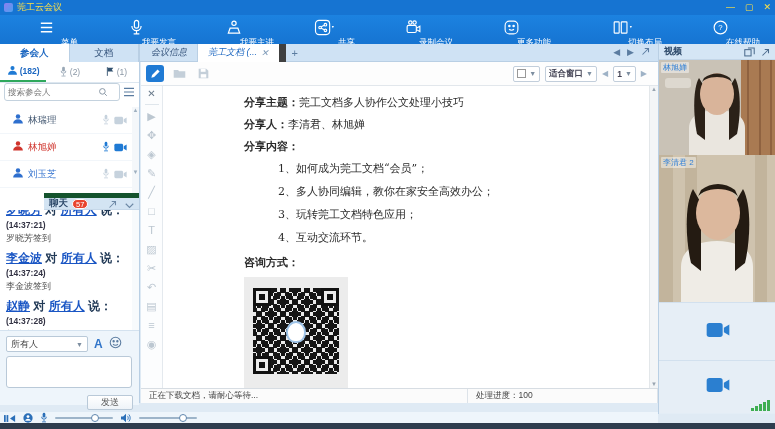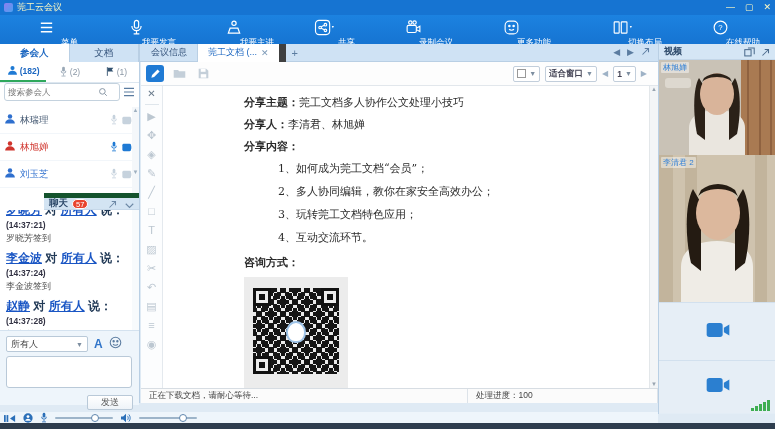--- a/index.html
+++ b/index.html
@@ -1,20 +1,20 @@
 <!DOCTYPE html>
 <html><head>
 <meta charset="utf-8">
 <style>
   * { margin:0; padding:0; box-sizing:border-box; }
   html,body { width:775px; height:429px; overflow:hidden; font-family:"Liberation Sans",sans-serif; }
   .window { position:relative; width:775px; height:429px; background:#dfeaf4; overflow:hidden; }
 
   
-  .titlebar { position:absolute; left:0; top:0; width:775px; height:15px; background:#1674d2; display:flex; align-items:center; padding:0 4px; color:#fef9c3; }
+  .titlebar { position:absolute; left:0; top:0; width:775px; height:15px; background:#1674d2; display:flex; align-items:center; padding:0 4px; color:#fde047; }
   .app-ico { width:9px; height:9px; border-radius:2px; background:linear-gradient(135deg,#8f7df0,#4aa0f0); margin-right:4px; }
   .titlebar .t { font-size:9px; }
   .win-ctrls { margin-left:auto; display:flex; gap:10px; font-size:9px; line-height:9px; }
   .win-ctrls span { cursor:default; }
 
   
   .toolbar { position:absolute; left:0; top:15px; width:775px; height:38px; background:linear-gradient(#1c82e0,#1470cd); display:flex; align-items:center; padding:0 6px; }
   .tb-btn { display:flex; flex-direction:column; align-items:center; justify-content:center; color:#fff; margin:0 9px; min-width:34px; height:36px; }
   .tb-btn .lb { font-size:8.5px; margin-top:1px; white-space:nowrap;margin-left:46px; }
   .tb-btn svg { display:block; }
@@ -31,21 +31,21 @@
   .lp-tabs { display:flex; height:18px; }
   .lp-tab { flex:1; font-size:9.5px; display:flex; align-items:center; justify-content:center; color:#33527a; background:#cfe2f4; border-right:1px solid #b9cfe4; }
   .lp-tab.active { background:#fff; color:#1b66c0; font-weight:bold; }
   .subtabs { display:flex; height:21px; border-bottom:1px solid #dde7f0; }
   .subtab { flex:1; display:flex; align-items:center; justify-content:center; gap:2px; font-size:8.5px; color:#8a97a5; }
   .subtab.active { border-bottom:2px solid #2fa85c; color:#1b66c0; font-weight:bold; }
   .searchrow { display:flex; align-items:flex-start; height:24px; padding:0 4px; gap:3px; }
   .searchbox { flex:1; display:flex; align-items:center; border:1px solid #c4d2de; border-radius:3px; height:18px; background:#fff; padding:0 3px; }
   .searchbox input { border:0; outline:0; width:90px; font-size:8.5px; color:#444; background:transparent; }
   .plist { height:86px; overflow:hidden; position:relative; }
-  .prow { display:flex; align-items:center; height:27px; padding:0 4px; gap:4px; border-bottom:1px solid #f2f6fa; }
+  .prow { display:flex; align-items:center; height:27px; padding:0 12px; gap:4px; border-bottom:1px solid #f2f6fa; }
   .prow .nm { font-size:9.5px; color:#3f546e; flex:1; }
   .prow.p-red .nm { color:#d0342c; }
   .lp-scroll { position:absolute; right:0; top:0; width:7px; height:100%; background:#f4f7fa; }
   .lp-scroll .a { font-size:6px; color:#9fb0c0; text-align:center; display:block; }
   .lp-scroll .th { width:5px; height:18px; margin:1px auto; background:#d3dee8; border-radius:2px; }
   .chat-hd { height:17px; background:#d3e4f3; border-top:5px solid #14532d; border-bottom:1px solid #c6d8e9; display:flex; align-items:center; padding:0 5px; gap:4px;margin-left:44px; }
   .chat-hd .t { font-size:9.5px; color:#2c4868; font-weight:bold; }
   .badge { background:#e8442e; color:#fff; font-size:7.5px; border-radius:7px; padding:0 3px; height:10px; line-height:10px; border:1px solid #fff; }
   .chat-hd .sp { margin-left:auto; display:flex; gap:8px; color:#6e89a6; }
   .msgs { height:120px; overflow:hidden; padding:0 6px; position:relative; background:#fff; }
@@ -62,21 +62,21 @@
   .recip { width:82px; height:16px; background:#fff; border:1px solid #b9c9d8; border-radius:2px; font-size:9px; color:#444; display:flex; align-items:center; padding:0 4px; }
   .recip .cv { margin-left:auto; color:#7d8ea0; font-size:7px; }
   .font-a { color:#2f74c9; font-size:12px; font-weight:bold; }
   .comp-text { width:126px; height:32px; margin-top:3px; border:1px solid #b9c9d8; border-radius:3px; background:#fff; resize:none; outline:none; }
   .send-row { display:flex; justify-content:flex-end; margin-top:3px; }
   .send-btn { width:46px; height:15px; background:linear-gradient(#fff,#eef3f8); border:1px solid #b9c9d8; border-radius:2px; font-size:9px; color:#555; display:flex; align-items:center; justify-content:center; }
 
   
   .doc-area { position:absolute; left:141px; top:0; width:517px; height:359px; background:#fff; }
   .doc-tabs { height:18px; background:#cfe2f4; display:flex; align-items:center; border-bottom:1px solid #b9cfe4; }
-  .dtab { height:18px; display:flex; align-items:center; padding:0 10px; font-size:9px; color:#33527a; gap:4px; }
+  .dtab { height:18px; display:flex; align-items:center; padding:0 10px; font-size:9px; color:#33527a; gap:4px;font-style:italic; }
   .dtab.active { background:#fff; color:#1b66c0; border-left:1px solid #b9cfe4; border-right:7px solid #404040; }
   .dtab .x { color:#7d9ab8; font-size:9px; }
   .dtab-plus { color:#5b7ca0; font-size:11px; margin-left:6px; }
   .dtab-nav { margin-left:auto; display:flex; gap:7px; padding-right:8px; color:#5b7ca0; font-size:9px; }
   .doc-toolbar { height:24px; background:#fdfdfd; border-bottom:1px solid #e2e7ec; display:flex; align-items:center; padding:0 5px; gap:6px; }
   .dt-btn { width:18px; height:17px; border-radius:3px; display:flex; align-items:center; justify-content:center; }
   .dt-btn.on { background:#1f7ad4; }
   .dt-right { margin-left:auto; display:flex; align-items:center; gap:5px; padding-right:6px; }
   .swatch-dd,.fit-dd,.page-dd { height:16px; border:1px solid #c2cedb; background:#fff; border-radius:2px; display:flex; align-items:center; font-size:8.5px; color:#445; padding:0 3px; gap:3px;font-weight:bold; }
   .swatch { width:9px; height:9px; border:1px solid #999; background:#fff; }

